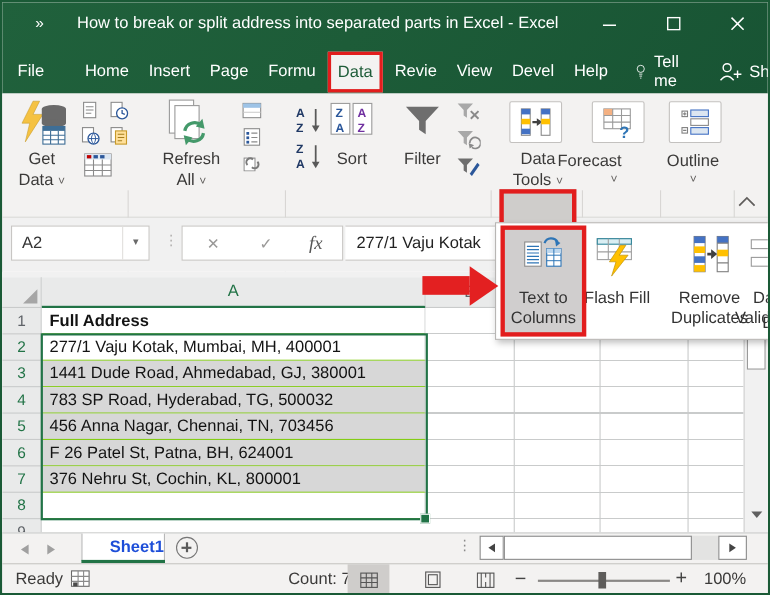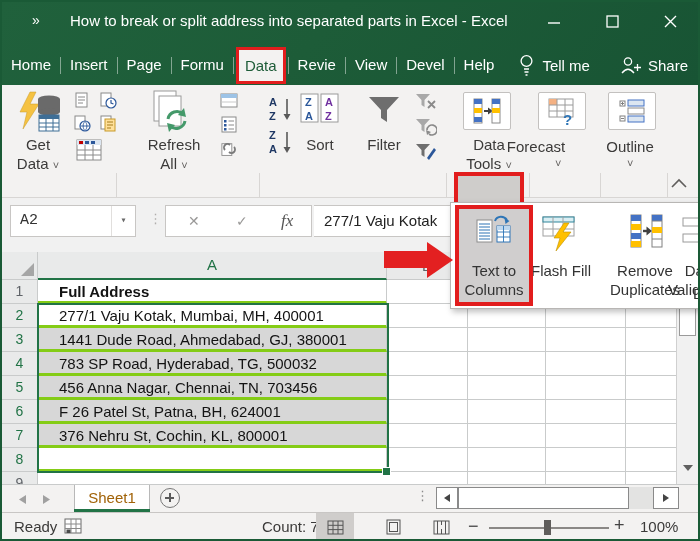--- a/index.html
+++ b/index.html
@@ -36,21 +36,21 @@
   .caret { font-size:11px; color:#605e5c; }
   .iconbox { position:absolute; width:48px; height:38px; background:#fff; border:1px solid #c3c1bf;
     border-radius:2px; display:flex; align-items:center; justify-content:center; }
 
   #dt-redbox { position:absolute; left:452px; top:87px; width:70px; height:107px;
     border:4px solid #e21d1d; background:#cfcdcb; z-index:3; }
 
   
   #formula-row { position:absolute; left:0; top:196px; width:700px; height:49px; background:#f1f1f1; }
   #name-box { position:absolute; left:8px; top:7px; width:126px; height:32px; background:#fff;
-    border:1px solid #c8c6c4; font-size:15px; color:#333; line-height:30px; padding-left:9px;font-family:Liberation Mono, monospace; }
+    border:1px solid #c8c6c4; font-size:15px; color:#333; line-height:30px; padding-left:9px; }
   #name-dropdown { position:absolute; right:0; top:0; width:24px; height:30px; border-left:1px solid #e1dfdd;
     color:#6a6a6a; font-size:10px; text-align:center; line-height:30px; }
   #fb-dots { position:absolute; left:147px; top:13px; color:#b0aeac; font-size:13px; letter-spacing:0; }
   #fx-box { position:absolute; left:163px; top:7px; width:147px; height:32px; background:#fff; border:1px solid #c8c6c4; }
   .fx-glyph { position:absolute; top:0; height:30px; line-height:30px; color:#9a9998; font-size:14px; }
   #formula-field { position:absolute; left:312px; top:7px; width:388px; height:32px; background:#fff;
     border:1px solid #c8c6c4; border-left:none; font-size:15px; color:#222; line-height:30px;
     padding-left:10px; white-space:nowrap; overflow:hidden; }
 
   
@@ -66,22 +66,22 @@
   #rest-header { position:absolute; left:385px; top:5px; width:289px; height:28px; background:#e9eaea;
     border-bottom:1px solid #c9cbcb; }
   #colB-header { position:absolute; left:0; top:0; width:80px; height:27px; color:#5f6368; font-size:15px;
     text-align:center; line-height:27px; }
   .hdr-vline { position:absolute; top:0; width:1px; height:27px; background:#c9cbcb; }
   #row-headers { position:absolute; left:0; top:33px; width:36px; height:204px; overflow:hidden; background:#e9eaea; }
   .row-h { height:24px; line-height:23px; text-align:center; font-size:14px; color:#5f6368;
     border-bottom:1px solid #c9cbcb; border-right:1px solid #c9cbcb; }
   .row-h.sel { color:#217346; }
   #a-cells { position:absolute; left:36px; top:33px; width:349px; height:204px; overflow:hidden; }
-  .cell-a { height:24px; line-height:23px; font-size:15px; color:#131313; padding-left:21px;
-    border-bottom:3px solid #84cc16; border-right:1px solid #c9cbcb; background:#fff;
+  .cell-a { height:24px; line-height:23px; font-size:15px; color:#131313; padding-left:7px;
+    border-bottom:1px solid #84cc16; border-right:1px solid #c9cbcb; background:#fff;
     white-space:nowrap; overflow:hidden; }
   .cell-a.shaded { background:#d7d7d7; }
   .cell-a.bold { font-weight:bold; }
   #empty-cells { position:absolute; left:385px; top:33px; width:289px; height:204px;
     background:repeating-linear-gradient(to bottom,#ffffff 0px,#ffffff 23px,#c9cbcb 23px,#c9cbcb 24px); }
   .empty-vline { position:absolute; top:0; width:1px; height:204px; background:#c9cbcb; }
   #selection-box { position:absolute; left:35px; top:56px; width:352px; height:170px;
     border:2px solid #217346; pointer-events:none; z-index:2; }
   #fill-handle { position:absolute; left:380px; top:220px; width:9px; height:9px; background:#217346;
     border:1.5px solid #fff; z-index:3; }
@@ -106,22 +106,22 @@
   #fly-ff  { left:75px; width:70px; }
   #fly-rd  { left:152px; width:84px; }
   #fly-dv  { left:202px; width:95px; }
   .fly-icon { margin-top:3px; }
   #fly-overflow { position:absolute; left:242px; top:82px; font-size:15px; color:#333; }
 
   
   #sheet-bar { position:absolute; left:0; top:482px; width:700px; height:28px; background:#f3f2f1;
     border-top:1px solid #c9cbcb; }
   #sheet-tab { position:absolute; left:72px; top:0; width:76px; height:25px; background:#fff;
-    border-left:1px solid #b8b8b8; border-right:1px solid #b8b8b8; color:#a16207; font-weight:normal;
-    font-size:15px; text-align:center; line-height:25px; }
+    border-left:1px solid #b8b8b8; border-right:1px solid #b8b8b8; color:#1d4ed8; font-weight:bold;
+    font-size:15px; text-align:right; line-height:25px; }
   #sheet-underline { position:absolute; left:72px; top:24px; width:76px; height:3px; background:#217346; }
   #add-sheet { position:absolute; left:158px; top:3px; width:20px; height:20px; border:1.5px solid #767676;
     border-radius:50%; }
   #add-sheet:before, #add-sheet:after { content:""; position:absolute; background:#5a5a5a; }
   #add-sheet:before { left:8px; top:4px; width:1.6px; height:9px; }
   #add-sheet:after  { left:4px; top:8px; width:9px; height:1.6px; }
   #tb-dots { position:absolute; left:414px; top:3px; color:#8a8a8a; font-size:13px; }
   #hs-channel { position:absolute; left:434px; top:2px; width:243px; height:22px; background:#e3e3e2; }
   .hs-box { position:absolute; top:2px; height:22px; background:#fff; border:1px solid #8a8a8a;
     display:flex; align-items:center; justify-content:center; }
@@ -158,20 +158,21 @@
       <svg width="13" height="13">
           <rect x="1" y="1" width="11" height="11" fill="none" stroke="#fff" stroke-width="1.3"></rect>
         </svg>
     </div>
     <div class="winbtn" id="btn-close">
       <svg width="13" height="13">
           <path d="M1 1 L12 12 M12 1 L1 12" stroke="#fff" stroke-width="1.4"></path>
         </svg>
     </div>
     <div id="tab-strip">
+        <div class="ribbon-tab first">File</div>
         <div class="ribbon-tab">Home</div>
         <span class="tab-sep"></span>
         <div class="ribbon-tab">Insert</div>
         <span class="tab-sep"></span>
         <div class="ribbon-tab">Page</div>
         <span class="tab-sep"></span>
         <div class="ribbon-tab">Formu</div>
         <span class="tab-sep"></span>
         <div class="ribbon-tab active">Data</div>
         <span class="tab-sep"></span>

